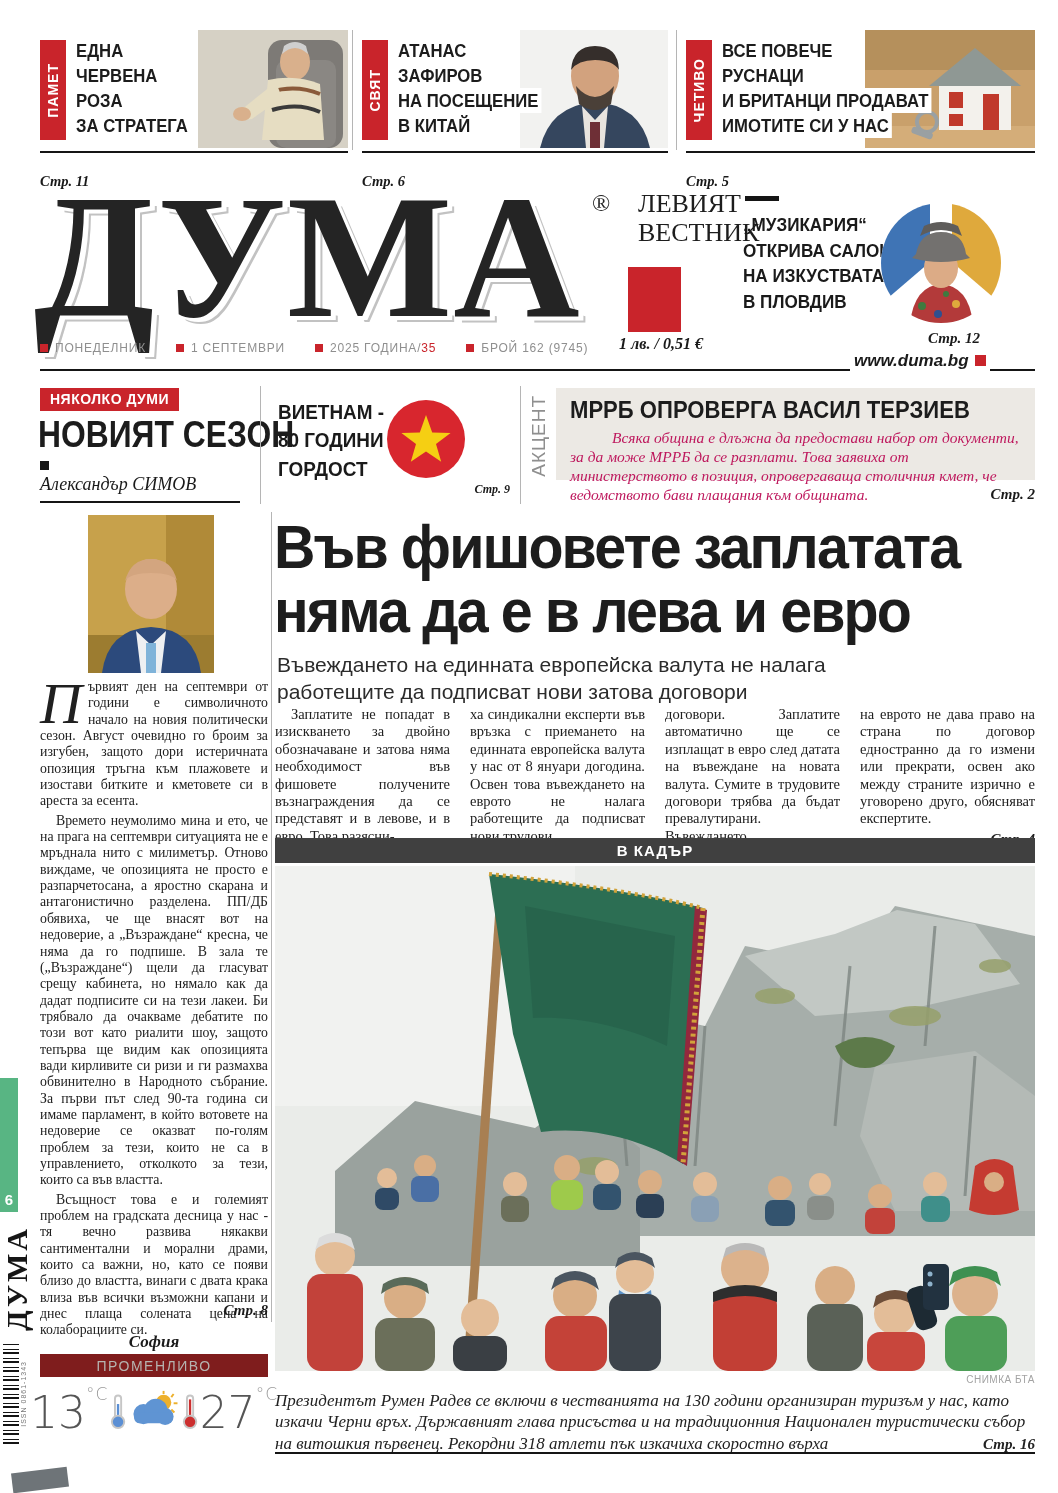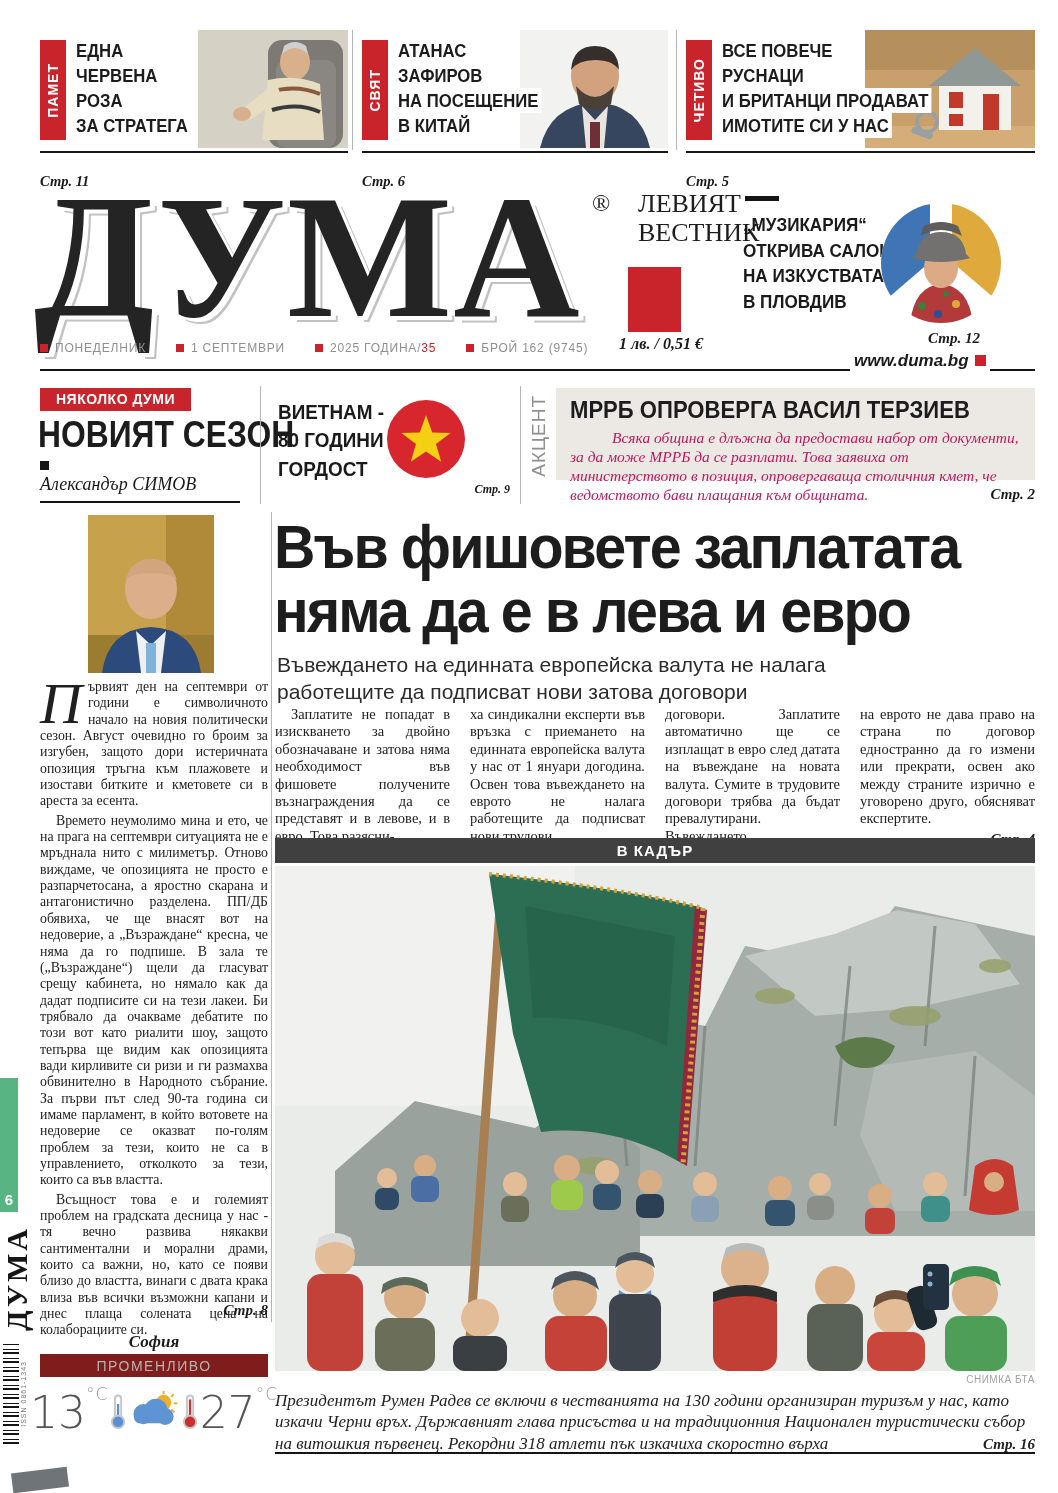--- a/index.html
+++ b/index.html
@@ -40,21 +40,21 @@
   .website .sq{display:inline-block;width:11px;height:11px;background:#c9242b;margin-left:6px;}
   .dateline{position:absolute;left:40px;top:341px;display:flex;gap:30px;
          font-family:"Liberation Sans",sans-serif;font-size:12px;letter-spacing:.8px;color:#8f8f8f;}
   .dl-sq{display:inline-block;width:8px;height:8px;background:#c9242b;margin-right:7px;}
   .dl-red{color:#c9242b;}
   .main-rule{position:absolute;left:40px;top:369px;width:995px;height:2px;background:#151515;}
 
   
   .kicker{position:absolute;left:40px;top:388px;background:#c9242b;color:#fff;
         font-family:"Liberation Sans",sans-serif;font-weight:bold;font-size:14px;letter-spacing:.5px;
-        padding:3px 16px 4px;}
+        padding:3px 10px 4px;}
   .op-title{position:absolute;left:38px;top:414px;font-family:"Liberation Sans",sans-serif;font-weight:bold;
         font-size:37px;transform:scaleX(.86);transform-origin:left top;white-space:nowrap;color:#1c1c1c;}
   .op-bullet{position:absolute;left:40px;top:461px;width:9px;height:9px;background:#151515;}
   .op-author{position:absolute;left:40px;top:474px;font-style:italic;font-size:18px;}
   .op-rule{position:absolute;left:40px;top:501px;width:200px;height:2px;background:#151515;}
   .op-photo{position:absolute;left:88px;top:515px;}
   .op-body{position:absolute;left:40px;top:679px;width:228px;font-size:13.8px;line-height:1.185;
         text-align:justify;color:#202020;}
   .op-body p{margin:0 0 3px 0;}
   .op-body p.ind{text-indent:16px;}
@@ -289,21 +289,21 @@
     <div class="akcent-text">Всяка община е длъжна да предостави набор от документи, за да може МРРБ да се разплати. Това заявиха от министерството в позиция, опровергаваща столичния кмет, че ведомството бави плащания към общината.</div>
   </div>
   <div class="akcent-page">Стр. 2</div>
 
   <div class="lead-h" style="top:512px;">Във фишовете заплатата</div>
   <div class="lead-h" style="top:576px;">няма да е в лева и евро</div>
   <div class="lead-sub" style="top:653px;">Въвеждането на единната европейска валута не налага</div>
   <div class="lead-sub" style="top:680px;">работещите да подписват нови затова договори</div>
   <div class="lead-cols">
     <div class="lead-col first">Заплатите не попадат в изискването за двойно обозначаване и затова няма необходимост във фишовете получените възнаграждения да се представят и в левове, и в евро. Това разясни-</div>
-    <div class="lead-col">ха синдикални експерти във връзка с приемането на единната европейска валута у нас от 1 януари догодина. Освен това въвеждането на еврото не налага работещите да подписват нови трудови</div>
+    <div class="lead-col">ха синдикални експерти във връзка с приемането на единната европейска валута у нас от 8 януари догодина. Освен това въвеждането на еврото не налага работещите да подписват нови трудови</div>
     <div class="lead-col">договори. Заплатите автоматично ще се изплащат в евро след датата на въвеждане на новата валута. Сумите в трудовите договори трябва да бъдат превалутирани. Въвеждането</div>
     <div class="lead-col">
       <span>на еврото не дава право на страна по договор едностранно да го измени или прекрати, освен ако между страните изрично е уговорено друго, обясняват експертите.</span>
       <div class="lead-page">Стр. 4</div>
     </div>
   </div>
 
   <div class="vdiv" style="left:271px;top:512px;height:810px;"></div>
   <svg class="op-photo" width="126" height="158" viewBox="0 0 126 158">
     <rect width="126" height="158" fill="#c7a14b"></rect>

